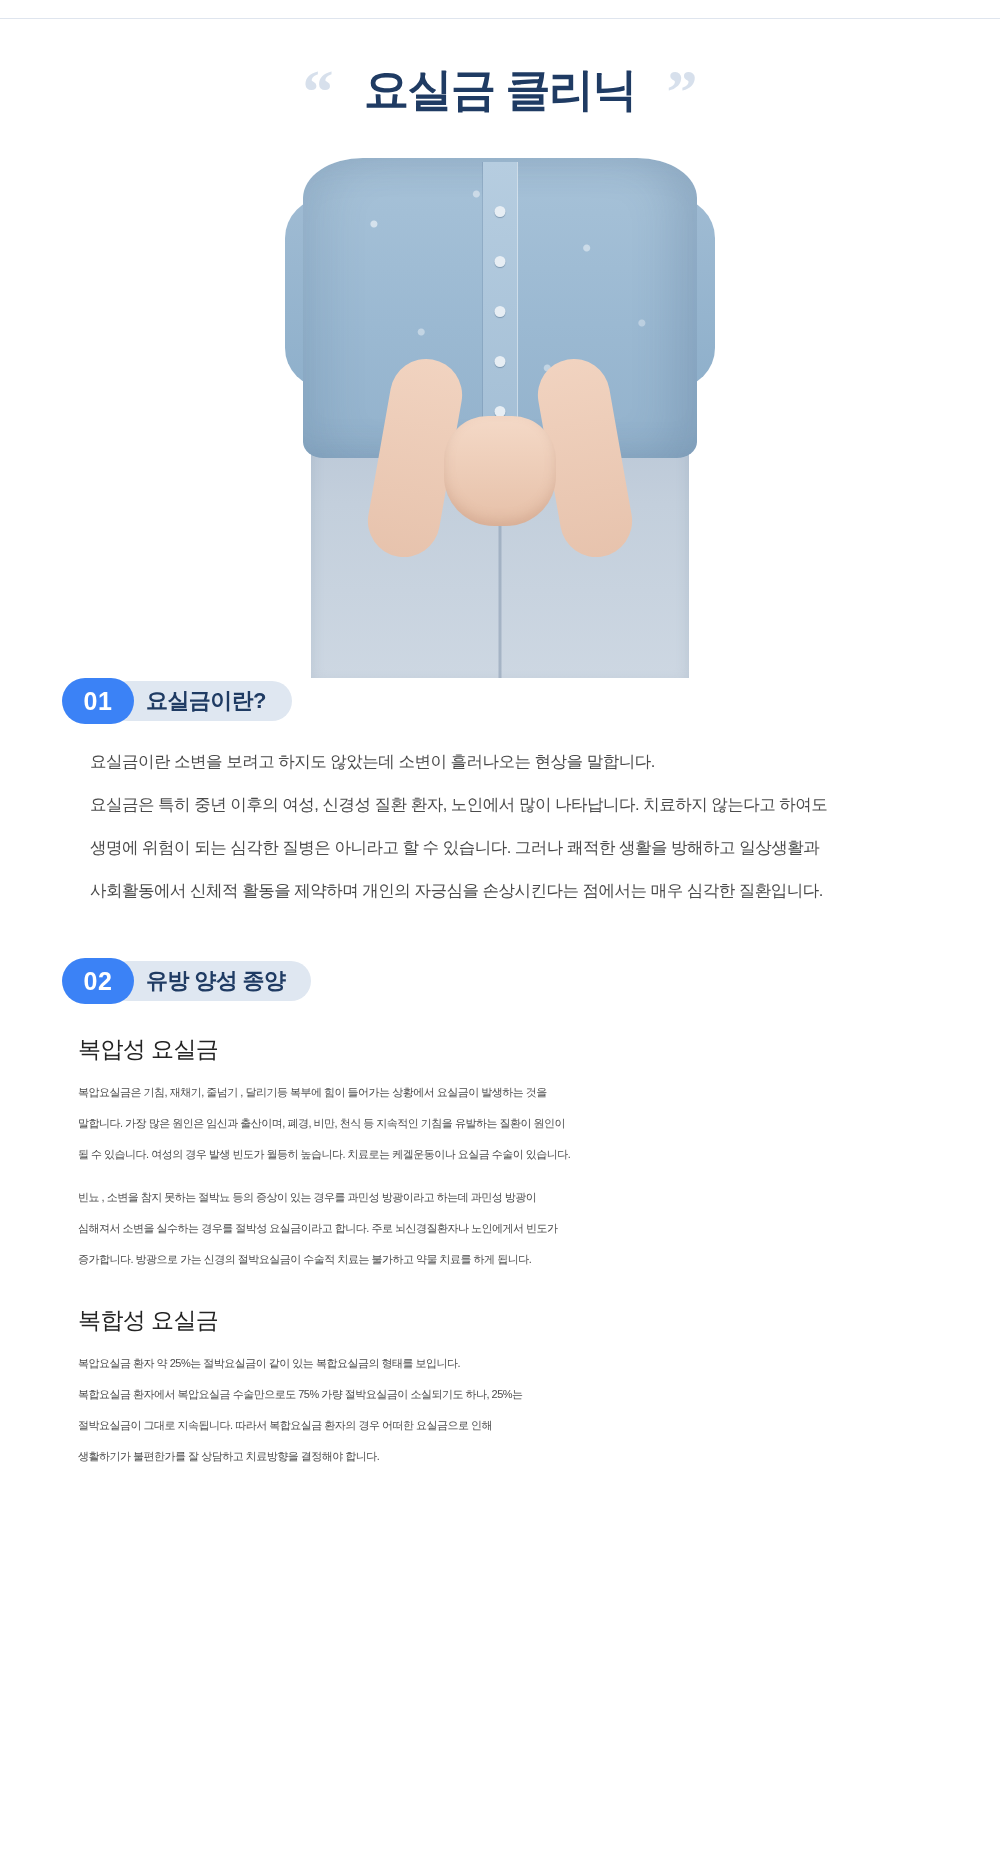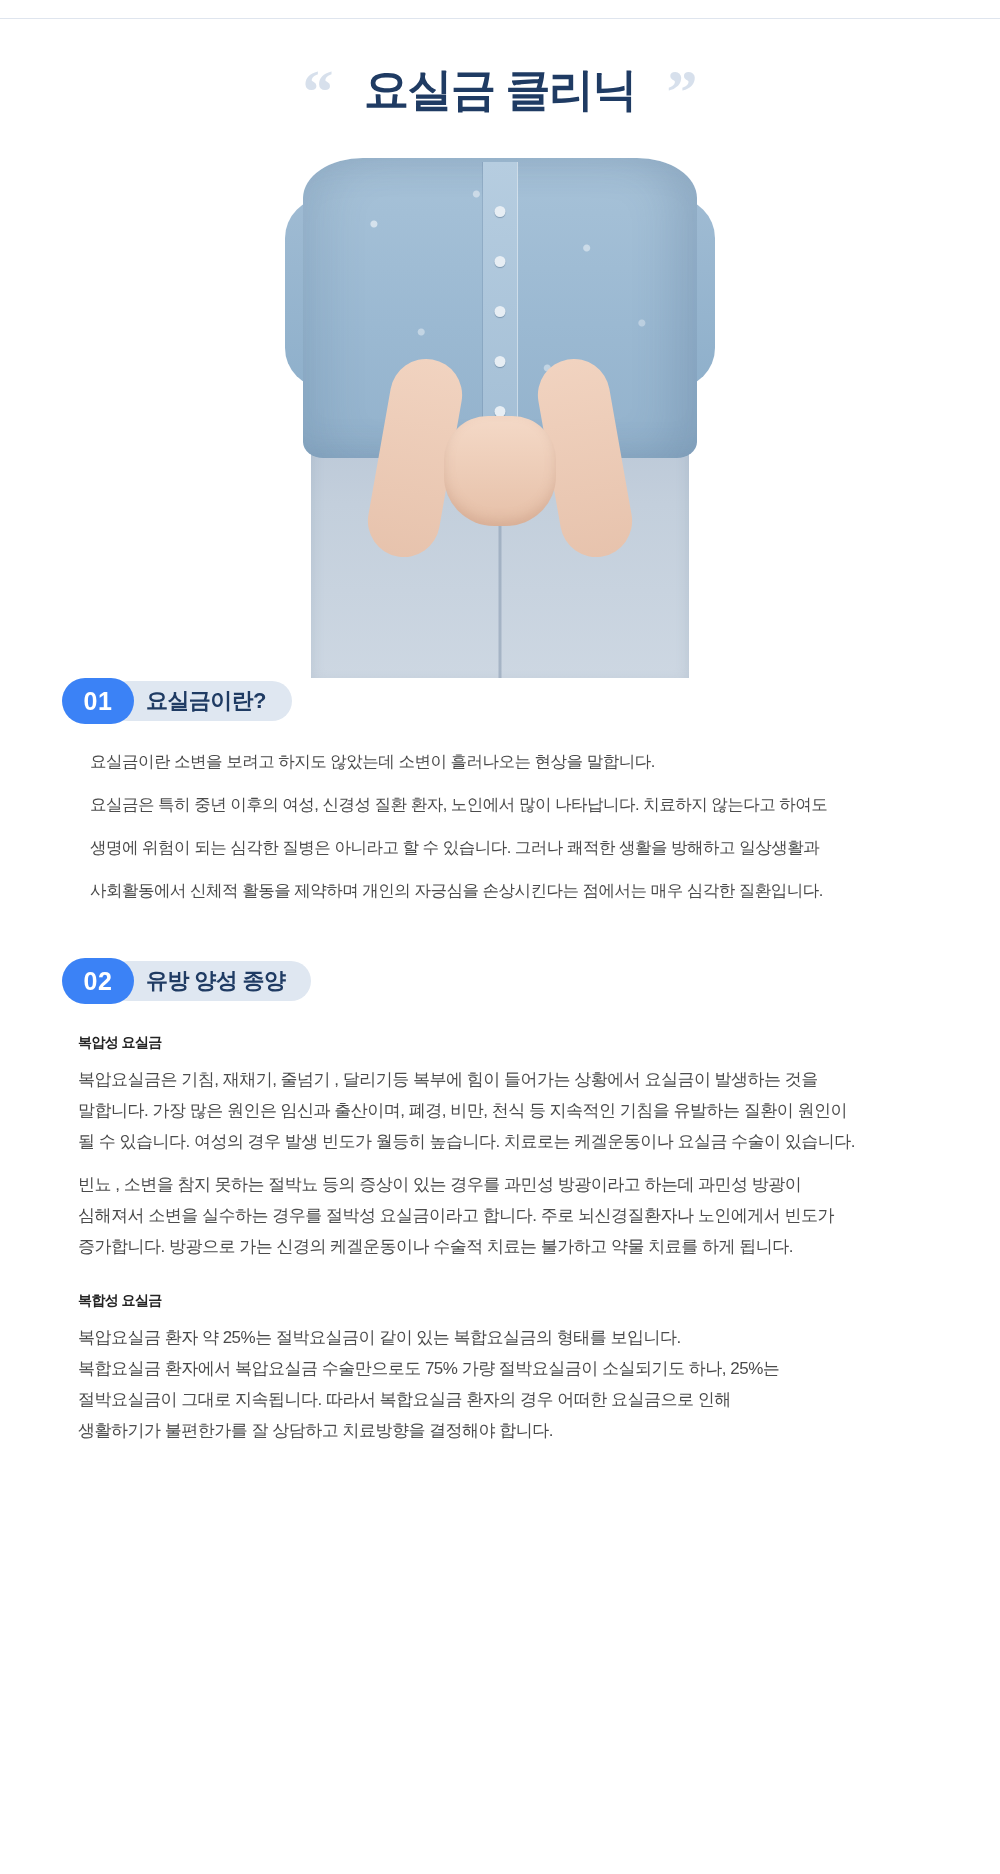--- a/index.html
+++ b/index.html
@@ -219,28 +219,28 @@
     margin: 22px 78px 0 78px;
     font-size: 16.5px;
     line-height: 31px;
     letter-spacing: -0.5px;
     color: #4a4a4a;
   }
   .para p { margin: 12px; }
 
   .sub-title {
     margin: 30px 78px 0 78px;
-    font-size: 14px;
-    font-weight: bold;
+    font-size: 23px;
+    font-weight: normal;
     letter-spacing: -0.6px;
     color: #232323;
   }
   .sub-body {
     margin: 12px 78px 0 78px;
-    font-size: 17px;
+    font-size: 11px;
     line-height: 31px;
     letter-spacing: -0.5px;
     color: #4a4a4a;
   }
   .sub-body p { margin: 0; }
 
   .sec-gap { height: 40px; }
   .bottom-gap { height: 70px; }
 </style>
 </head>
@@ -301,21 +301,21 @@
   <div class="sub-title">복압성 요실금</div>
   <div class="sub-body">
     <p>복압요실금은 기침, 재채기, 줄넘기 , 달리기등 복부에 힘이 들어가는 상황에서  요실금이 발생하는 것을</p>
     <p>말합니다. 가장 많은 원인은 임신과 출산이며, 폐경, 비만, 천식 등 지속적인 기침을 유발하는 질환이 원인이</p>
     <p>될 수 있습니다. 여성의 경우 발생 빈도가 월등히 높습니다. 치료로는 케겔운동이나 요실금 수술이 있습니다.</p>
   </div>
 
   <div class="sub-body">
     <p>빈뇨 , 소변을 참지 못하는 절박뇨 등의 증상이 있는 경우를 과민성 방광이라고 하는데 과민성 방광이</p>
     <p>심해져서 소변을 실수하는 경우를 절박성 요실금이라고 합니다. 주로 뇌신경질환자나 노인에게서 빈도가</p>
-    <p>증가합니다. 방광으로 가는 신경의 케겔운동이나 수술적 치료는 불가하고 약물 치료를 하게 됩니다.</p>
+    <p>증가합니다. 방광으로 가는 신경의 절박요실금이 수술적 치료는 불가하고 약물 치료를 하게 됩니다.</p>
   </div>
 
   <div class="sub-title">복합성 요실금</div>
   <div class="sub-body">
     <p>복압요실금 환자 약 25%는 절박요실금이 같이 있는 복합요실금의 형태를 보입니다.</p>
     <p>복합요실금 환자에서 복압요실금 수술만으로도 75% 가량 절박요실금이 소실되기도 하나, 25%는</p>
     <p>절박요실금이 그대로 지속됩니다. 따라서 복합요실금 환자의 경우 어떠한 요실금으로 인해</p>
     <p>생활하기가 불편한가를 잘 상담하고 치료방향을 결정해야 합니다.</p>
   </div>
 

